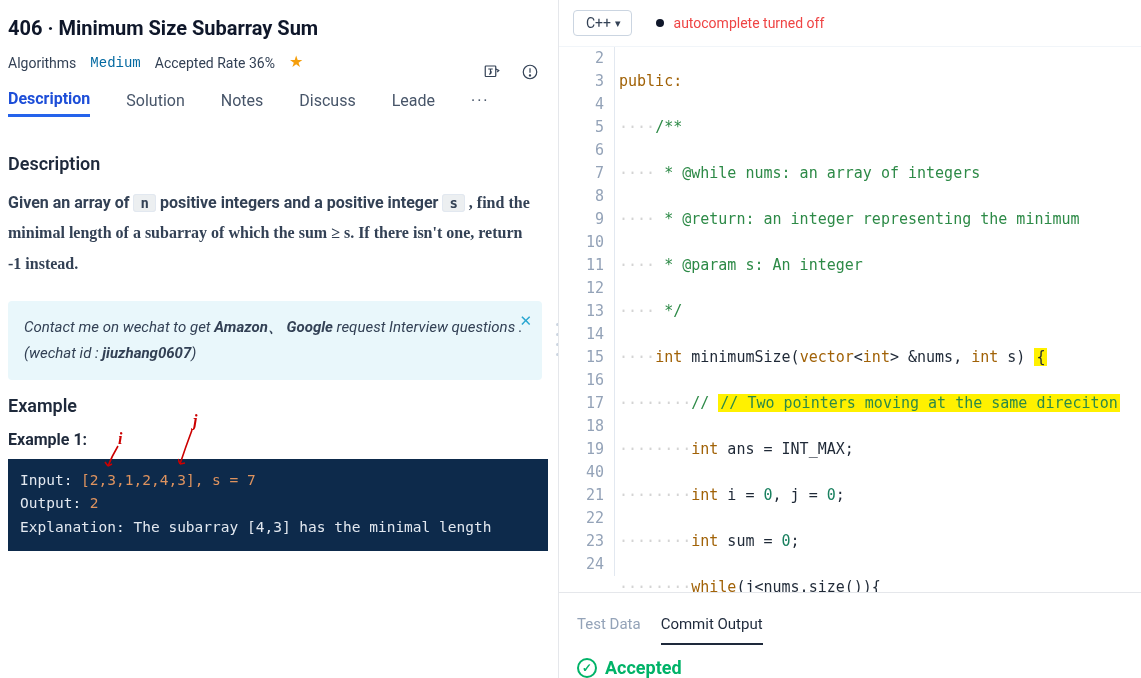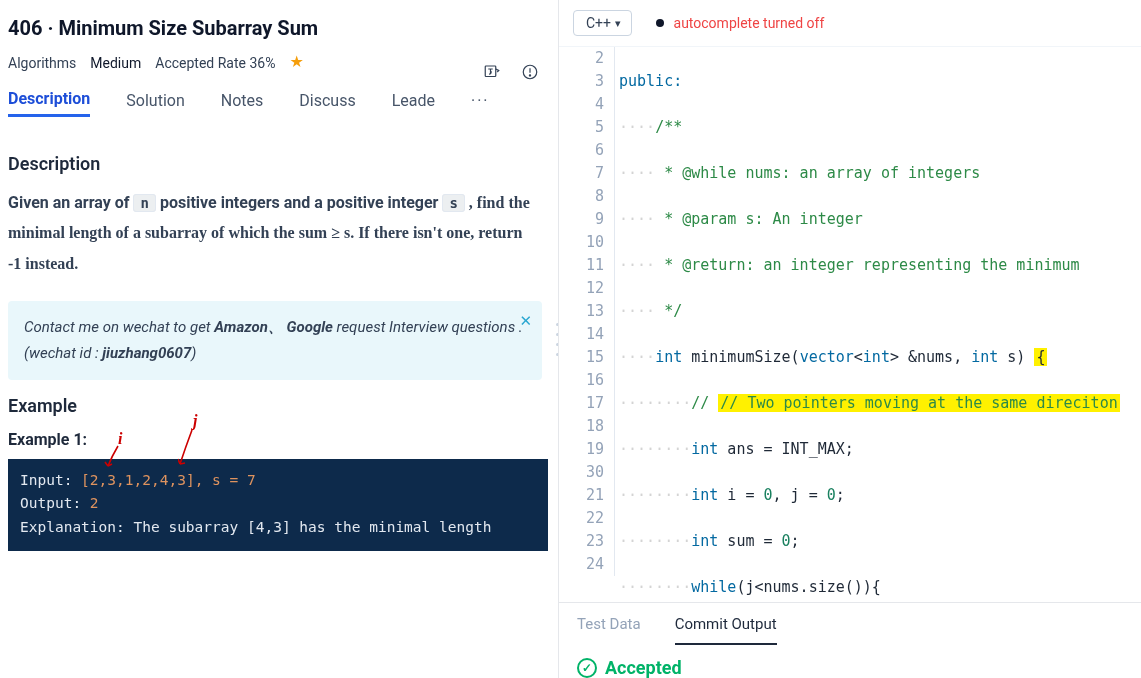--- a/index.html
+++ b/index.html
@@ -6,21 +6,21 @@
   html, body { width: 1141px; height: 678px; overflow: hidden; font-family: -apple-system, "Segoe UI", Roboto, Arial, sans-serif; }
   body { display: flex; }
 
   .left-pane { width: 559px; height: 678px; background: #fff; border-right: 1px solid #e5e7eb; position: relative; padding: 8px 0 0 8px; overflow: hidden; }
   .right-pane { flex: 1; height: 678px; display: flex; flex-direction: column; background: #fff; }
 
   
   .title { font-size: 20px; font-weight: 700; color: #0f172a; padding: 8px 0 10px 0; }
   .meta-row { display: flex; align-items: flex-end; gap: 14px; font-size: 14px; padding: 2px 0 8px 0; }
   .meta-algo { color: #334155; }
-  .meta-diff { color: #0f172a; }
+  .meta-diff { color: #0369a1; font-family: Liberation Mono, monospace; }
   .meta-acc { color: #334155; }
   .star-icon { color: #f59e0b; font-size: 16px; }
   .meta-icons-right { position: absolute; right: 18px; top: 62px; display: flex; gap: 18px; font-size: 18px; color: #334155; }
   .meta-ico { display: inline-flex; align-items: center; justify-content: center; width: 20px; height: 20px; }
 
   .tab-row { display: flex; gap: 36px; font-size: 16px; color: #475569; padding: 10px 0 8px 0; align-items: center; }
   .tab-item { cursor: pointer; padding-bottom: 6px; }
   .tab-item.active { color: #1d4ed8; font-weight: 700; border-bottom: 3px solid #2563eb; }
   .tab-more { letter-spacing: 2px; }
 
@@ -49,26 +49,26 @@
   .lang-sel { display: inline-flex; align-items: center; gap: 4px; border: 1px solid #cbd5e1; border-radius: 4px; padding: 4px 10px 4px 12px; font-size: 14px; color: #334155; cursor: pointer; }
   .ac-off { display: flex; align-items: center; gap: 10px; font-size: 14px; color: #ef4444; }
   .dot { width: 8px; height: 8px; border-radius: 50%; background: #0f172a; }
 
   .editor-area { flex: 1; overflow: hidden; background: #fff; font-family: Consolas, "Lucida Console", monospace; font-size: 15px; line-height: 23px; position: relative; }
   .gutter { position: absolute; left: 0; top: 0; width: 56px; text-align: right; color: #94a3b8; padding-right: 10px; border-right: 1px solid #e2e8f0; }
   .gutter .ln { height: 23px; }
   .codelines { position: absolute; left: 60px; right: 0; top: 0; white-space: pre; color: #1f2937; }
   .codelines .row { height: 23px; }
   .ws { color: #d4d4d4; }
-  .kw { color: #0369a1; }
+  .kw { color: #a16207; }
   .cm { color: #2d8a47; }
   .nm { color: #19805f; }
   .hl { background: #fff100; padding: 0 2px; }
 
-  .result-tabs { display: flex; gap: 34px; padding: 12px 18px 0 18px; font-size: 15px; border-top: 1px solid #e5e7eb; }
+  .result-tabs { display: flex; gap: 20px; padding: 22px 18px 0 18px; font-size: 15px; border-top: 1px solid #e5e7eb; }
   .rtab { color: #94a3b8; cursor: pointer; padding-bottom: 10px; }
   .rtab.active { color: #1e293b; border-bottom: 2px solid #1e293b; }
 
   .accepted-row { display: flex; align-items: center; gap: 8px; padding: 12px 18px 0 18px; color: #00b368; font-size: 18px; font-weight: 700; }
   .check-ico { display:inline-flex; align-items:center; justify-content:center; width:20px; height:20px; border:2px solid #00b368; border-radius:50%; color:#00b368; font-size:12px; }
 
   .mid-handle { position:absolute; right:-1px; top:50%; transform:translateY(-50%); width:3px; height:40px; display:flex; flex-direction:column; justify-content:space-around; }
   .mid-handle span { width:3px; height:3px; background:#cbd5e1; border-radius:50%; }
 </style>
 </head>
@@ -174,32 +174,32 @@
         <div class="ln">10</div>
         <div class="ln">11</div>
         <div class="ln">12</div>
         <div class="ln">13</div>
         <div class="ln">14</div>
         <div class="ln">15</div>
         <div class="ln">16</div>
         <div class="ln">17</div>
         <div class="ln">18</div>
         <div class="ln">19</div>
-        <div class="ln">30</div>
+        <div class="ln">40</div>
         <div class="ln">21</div>
         <div class="ln">22</div>
         <div class="ln">23</div>
         <div class="ln">24</div>
     </div>
     <div class="codelines">
 <div class="row"><span class="kw">public:</span></div>
 <div class="row"><span class="ws">····</span><span class="cm">/**</span></div>
 <div class="row"><span class="ws">····</span><span class="cm"> * @while nums: an array of integers</span></div>
+<div class="row"><span class="ws">····</span><span class="cm"> * @return: an integer representing the minimum </span></div>
 <div class="row"><span class="ws">····</span><span class="cm"> * @param s: An integer</span></div>
-<div class="row"><span class="ws">····</span><span class="cm"> * @return: an integer representing the minimum </span></div>
 <div class="row"><span class="ws">····</span><span class="cm"> */</span></div>
 <div class="row"><span class="ws">····</span><span class="kw">int</span><span> minimumSize(</span><span class="kw">vector</span><span>&lt;</span><span class="kw">int</span><span>&gt; &amp;nums, </span><span class="kw">int</span><span> s) </span><span class="hl">{</span></div>
 <div class="row"><span class="ws">········</span><span class="cm">// </span><span class="cm hl" style="color:#2d8a47">// Two pointers moving at the same direciton</span></div>
 <div class="row"><span class="ws">········</span><span class="kw">int</span><span> ans = INT_MAX;</span></div>
 <div class="row"><span class="ws">········</span><span class="kw">int</span><span> i = </span><span class="nm">0</span><span>, j = </span><span class="nm">0</span><span>;</span></div>
 <div class="row"><span class="ws">········</span><span class="kw">int</span><span> sum = </span><span class="nm">0</span><span>;</span></div>
 <div class="row"><span class="ws">········</span><span class="kw">while</span><span>(j&lt;nums.size()){</span></div>
 
 
 

